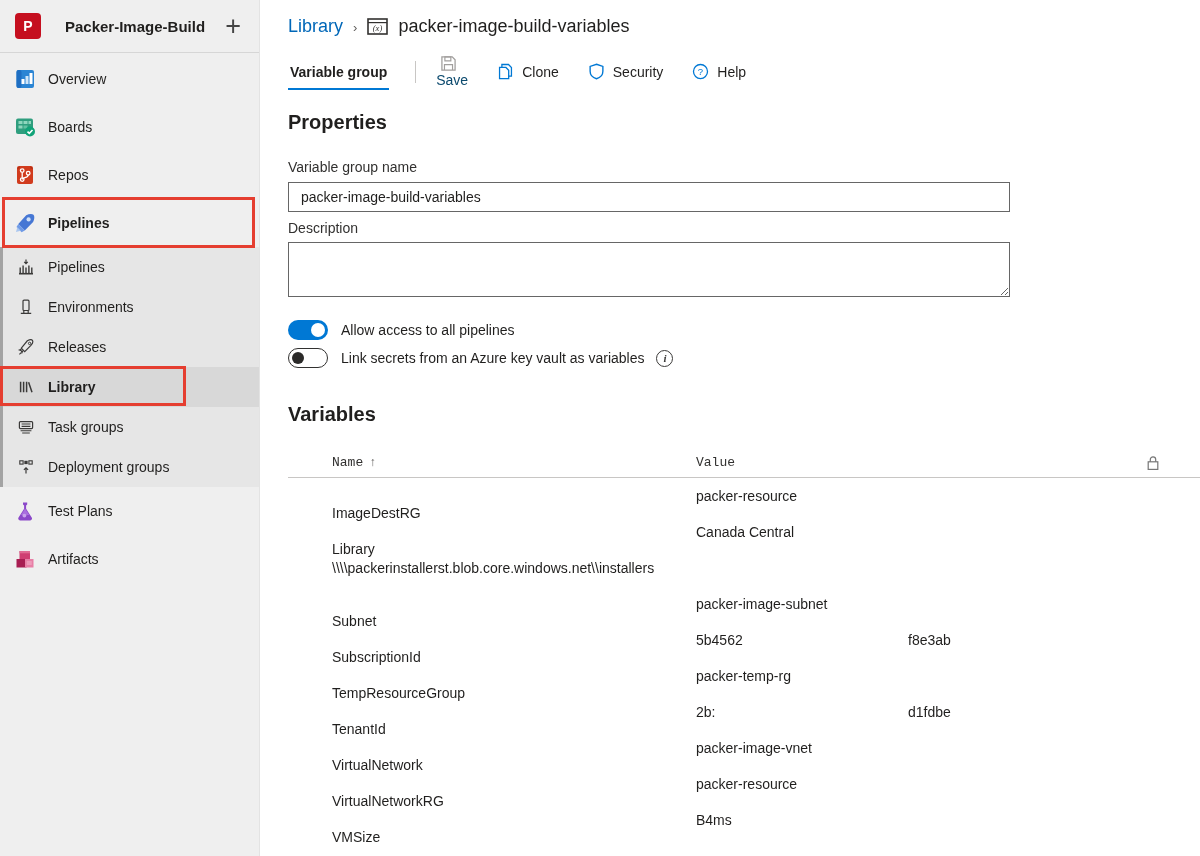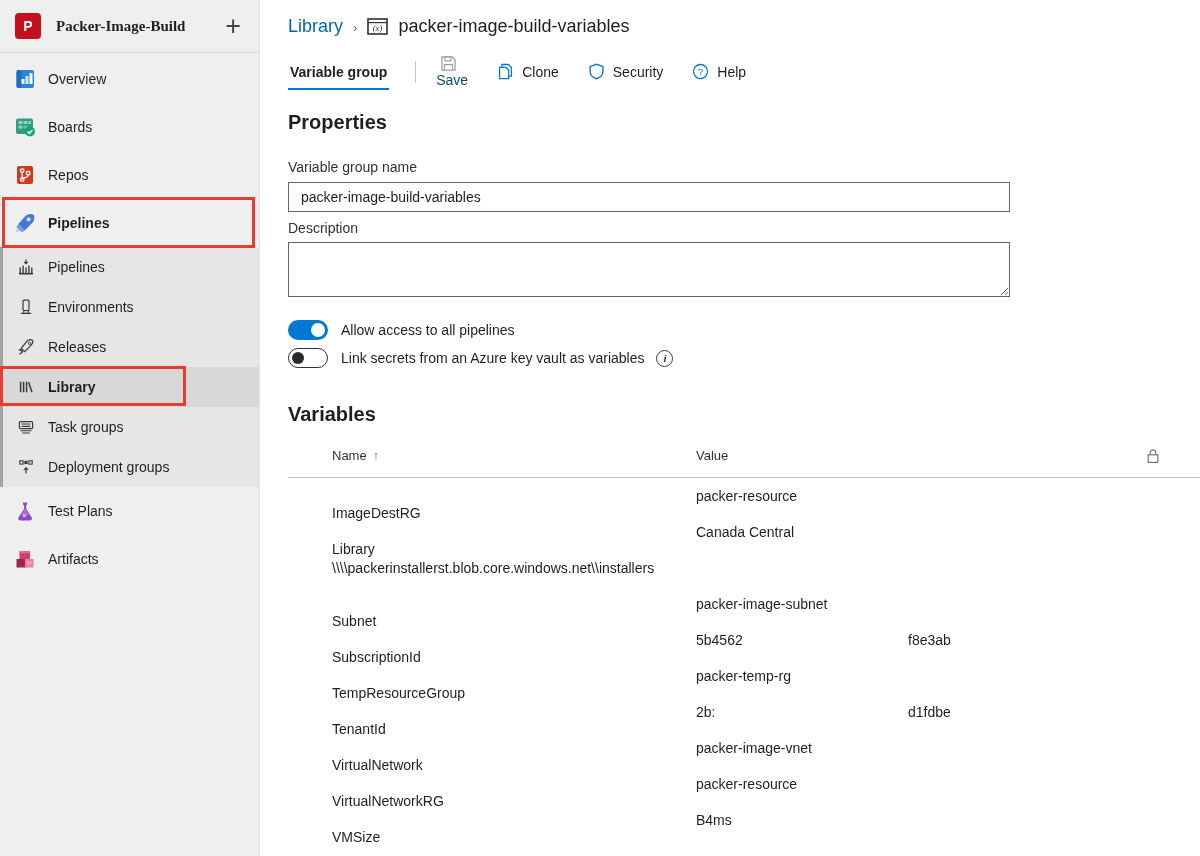--- a/index.html
+++ b/index.html
@@ -7,21 +7,21 @@
   body {
     font-family:"Liberation Sans", sans-serif;
     color:#201f1e; background:#fff; position:relative; overflow:hidden;
     font-size:14px;
   }
   
   .sidebar { position:absolute; left:0; top:0; width:260px; height:856px; background:#efefef; border-right:1px solid #e3e3e3; }
   .side-header { height:52px; display:flex; align-items:center; padding:0 18px 0 15px; }
   .project-logo { width:26px; height:26px; border-radius:4px; background:#c50f1f; color:#fff;
     font-weight:bold; font-size:14px; display:flex; align-items:center; justify-content:center; }
-  .project-name { flex:1; margin-left:15px; font-weight:700; font-size:15px; cursor:pointer;font-family:Liberation Serif, serif; }
+  .project-name { flex:1; margin-left:24px; font-weight:700; font-size:15px; cursor:pointer; }
   .add-btn { font-size:27px; font-weight:100; color:#444; line-height:20px; cursor:pointer; }
   .side-divider { height:1px; background:#d6d6d6; margin:0 0 2px 0; }
   .nav-item { height:48px; display:flex; align-items:center; cursor:pointer; }
   .nav-item .nicon { width:24px; height:24px; margin-left:13px; flex:none; display:flex; align-items:center; justify-content:center; }
   .nav-item .nlabel { margin-left:11px; font-size:14px; }
   .nav-item.active .nlabel, .nav-item.selected .nlabel { font-weight:600; }
   .subnav { background:#e6e6e6; position:relative; }
   .subnav .nav-item { height:40px; }
   .subnav .nicon { width:18px; height:18px; margin-left:17px; }
   .subnav .nlabel { margin-left:13px; }
@@ -55,22 +55,22 @@
   .toggle.on { background:#0078d4; }
   .toggle.on .knob { position:absolute; right:3px; top:3px; width:14px; height:14px; border-radius:50%; background:#fff; }
   .toggle.off { background:#fff; border:1px solid #323130; }
   .toggle.off .knob { position:absolute; left:3px; top:3px; width:12px; height:12px; border-radius:50%; background:#2b2a29; }
   .toggle-label { margin-left:13px; }
   .info-icon { margin-left:12px; width:17px; height:17px; border:1px solid #3b3a39; border-radius:50%;
     font-size:11px; display:flex; align-items:center; justify-content:center; color:#3b3a39; cursor:pointer;
     font-family:"Liberation Serif", serif; font-style:italic; font-weight:bold; }
   
   .var-table { position:absolute; left:27px; top:448px; width:912px; }
-  .vheader { height:30px; display:flex; align-items:flex-start; padding-left:44px; padding-right:40px;
-    border-bottom:1px solid #c8c6c4; font-size:13px; color:#323130; }
+  .vheader { height:30px; display:flex; align-items:center; padding-left:44px; padding-right:40px;
+    border-bottom:1px solid #c8c6c4; font-size:13px; color:#323130;font-family:Liberation Mono, monospace; }
   .vh-name { width:364px; display:flex; align-items:center; cursor:pointer; }
   .sort-arrow { margin-left:6px; font-size:12px; color:#605e5c; }
   .vh-value { flex:1; cursor:pointer; }
   .vh-lock { display:flex; }
   .vrow { height:36px; display:flex; align-items:center; padding-left:44px; cursor:pointer; }
   .vname { width:364px;margin-top:33px; }
   .vvalue { flex:1; display:flex; }
   .seg-gap { display:inline-block; width:212px; }
 </style>
 </head>

